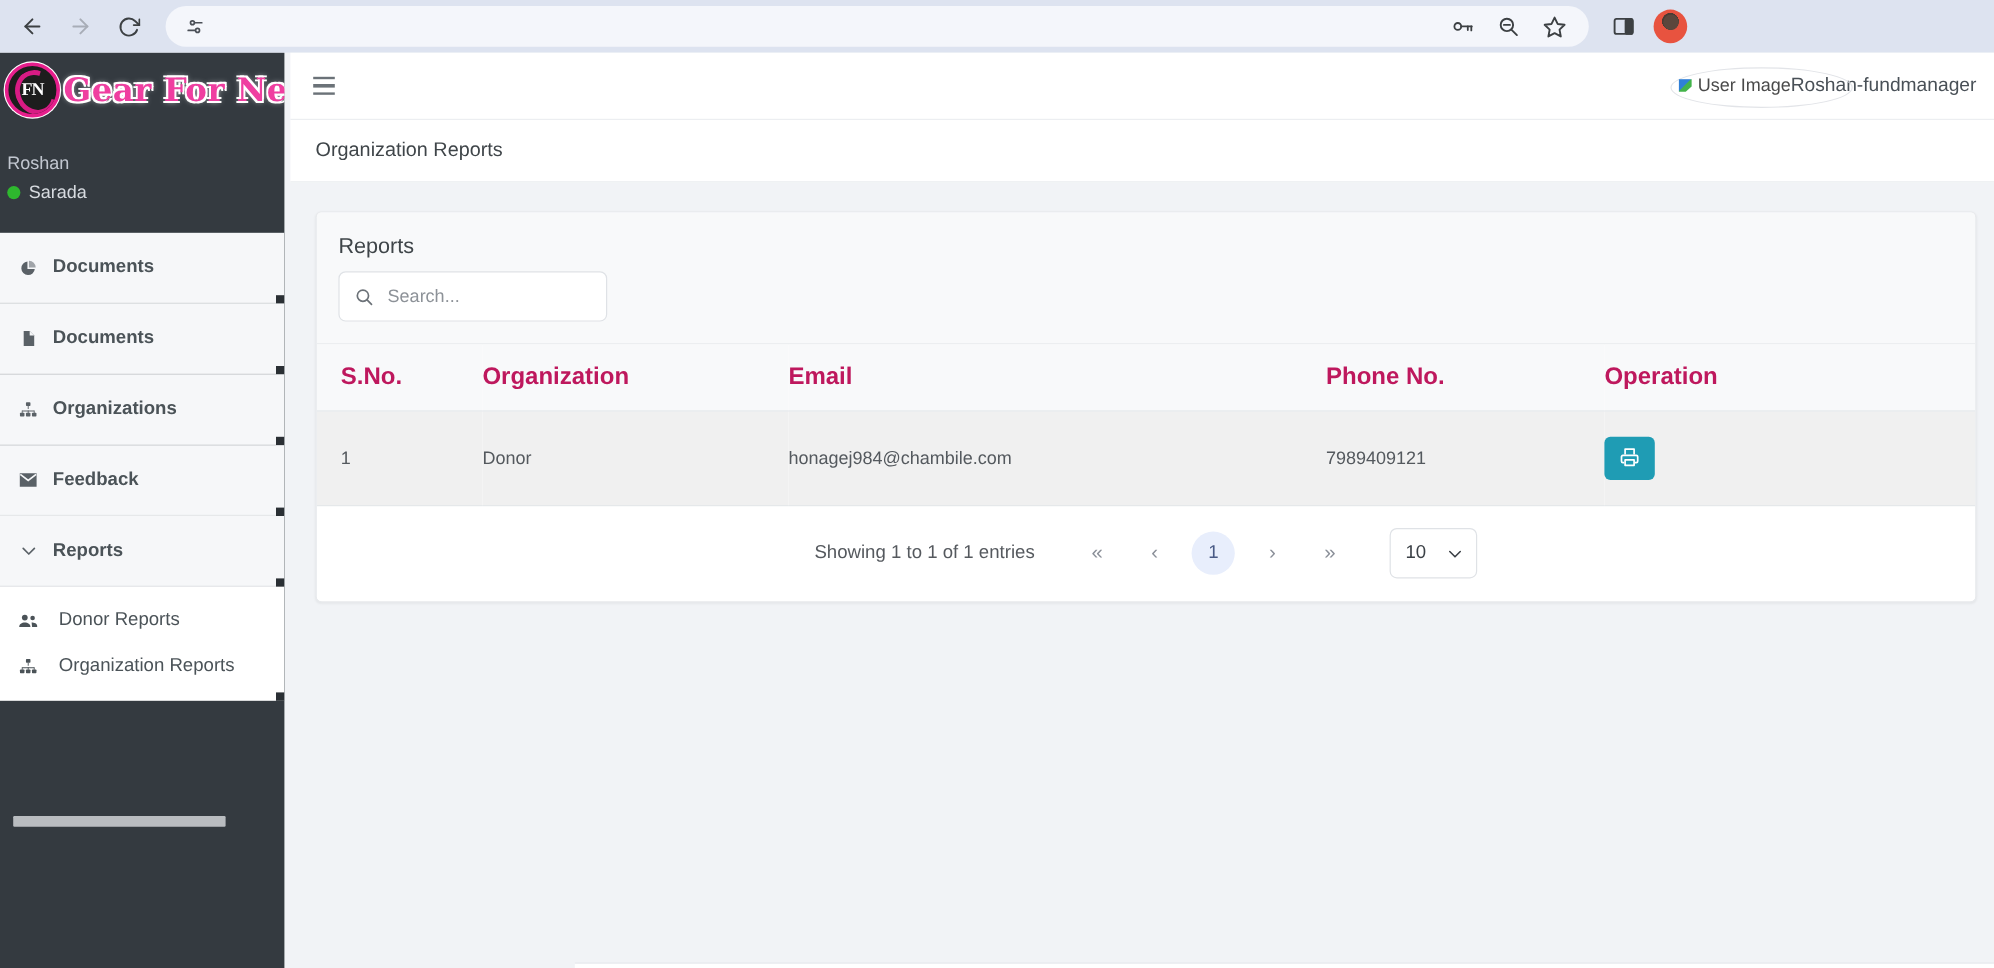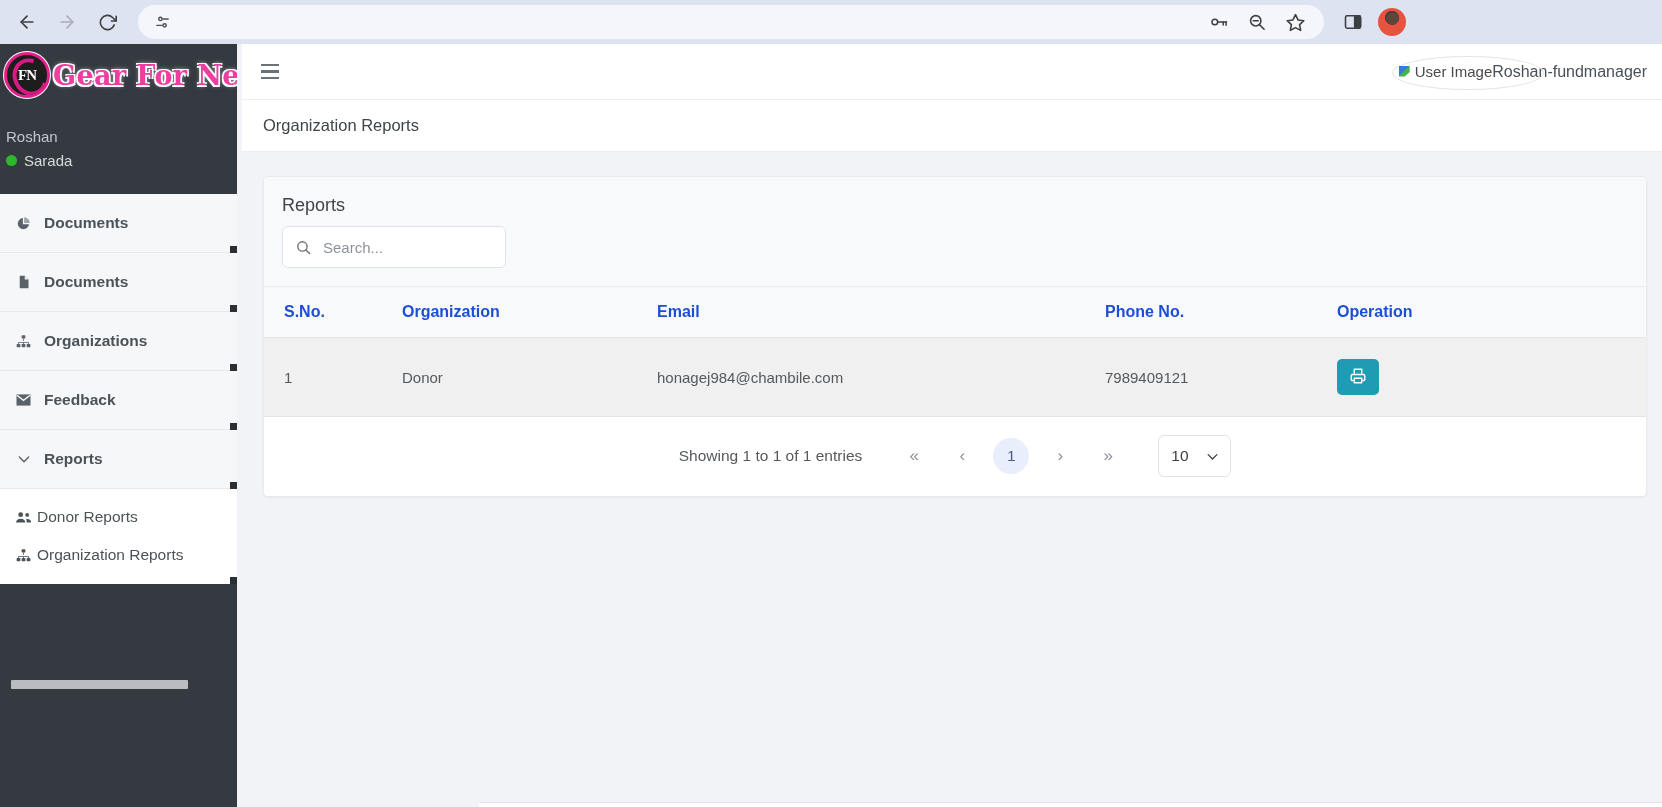--- a/index.html
+++ b/index.html
@@ -151,21 +151,21 @@
     position: relative;
   }
   .nav-item .tick {
     position:absolute; right:0; bottom:-1px;
     width: 7px; height: 7px; background:#2a2f34;
   }
   .nav-ico { width: 19px; display:flex; align-items:center; justify-content:center; color:#5a6167; }
   .sub-wrap { background:#ffffff; padding: 9px 0 10px 0; position: relative;}
   .sub-item {
     height: 38px; display:flex; align-items:center;
-    padding-left: 14px; gap: 4px;
+    padding-left: 14px; gap: 16px;
     color:#4b5358; font-size: 15.5px;
   }
   .sub-item .nav-ico { color:#4b5358; }
   .sub-wrap .tick { position:absolute; right:0; bottom:0; width:7px; height:7px; background:#2a2f34; }
 
   .side-scroll {
     position:absolute; left:0; bottom:115px;
     width:237px; height:12px;
   }
   .side-scroll .bar {
@@ -253,21 +253,21 @@
     font-size: 15px; color:#333; width:100%;
     font-family:"Liberation Sans", sans-serif;
   }
   .search-box input::placeholder { color:#8d9298; }
   .mag { color:#6c7278; display:flex; }
 
   table { width:100%; border-collapse: collapse; }
   thead th {
     background:#f8f9fa;
     text-align:left;
-    font-size: 16px; color:#1d4ed8; font-weight:bold;
+    font-size: 20px; color:#be185d; font-weight:bold;
     padding: 16px 10px 16px 0;
     border-bottom: 1px solid #e3e6e9;
   }
   tbody td {
     background:#f0f0f0;
     font-size: 15px; color:#54595e;
     padding: 21px 10px 21px 0;
     border-bottom: 1px solid #e3e6e9;
   }
   .c1 { padding-left: 20px !important; width: 138px; }

